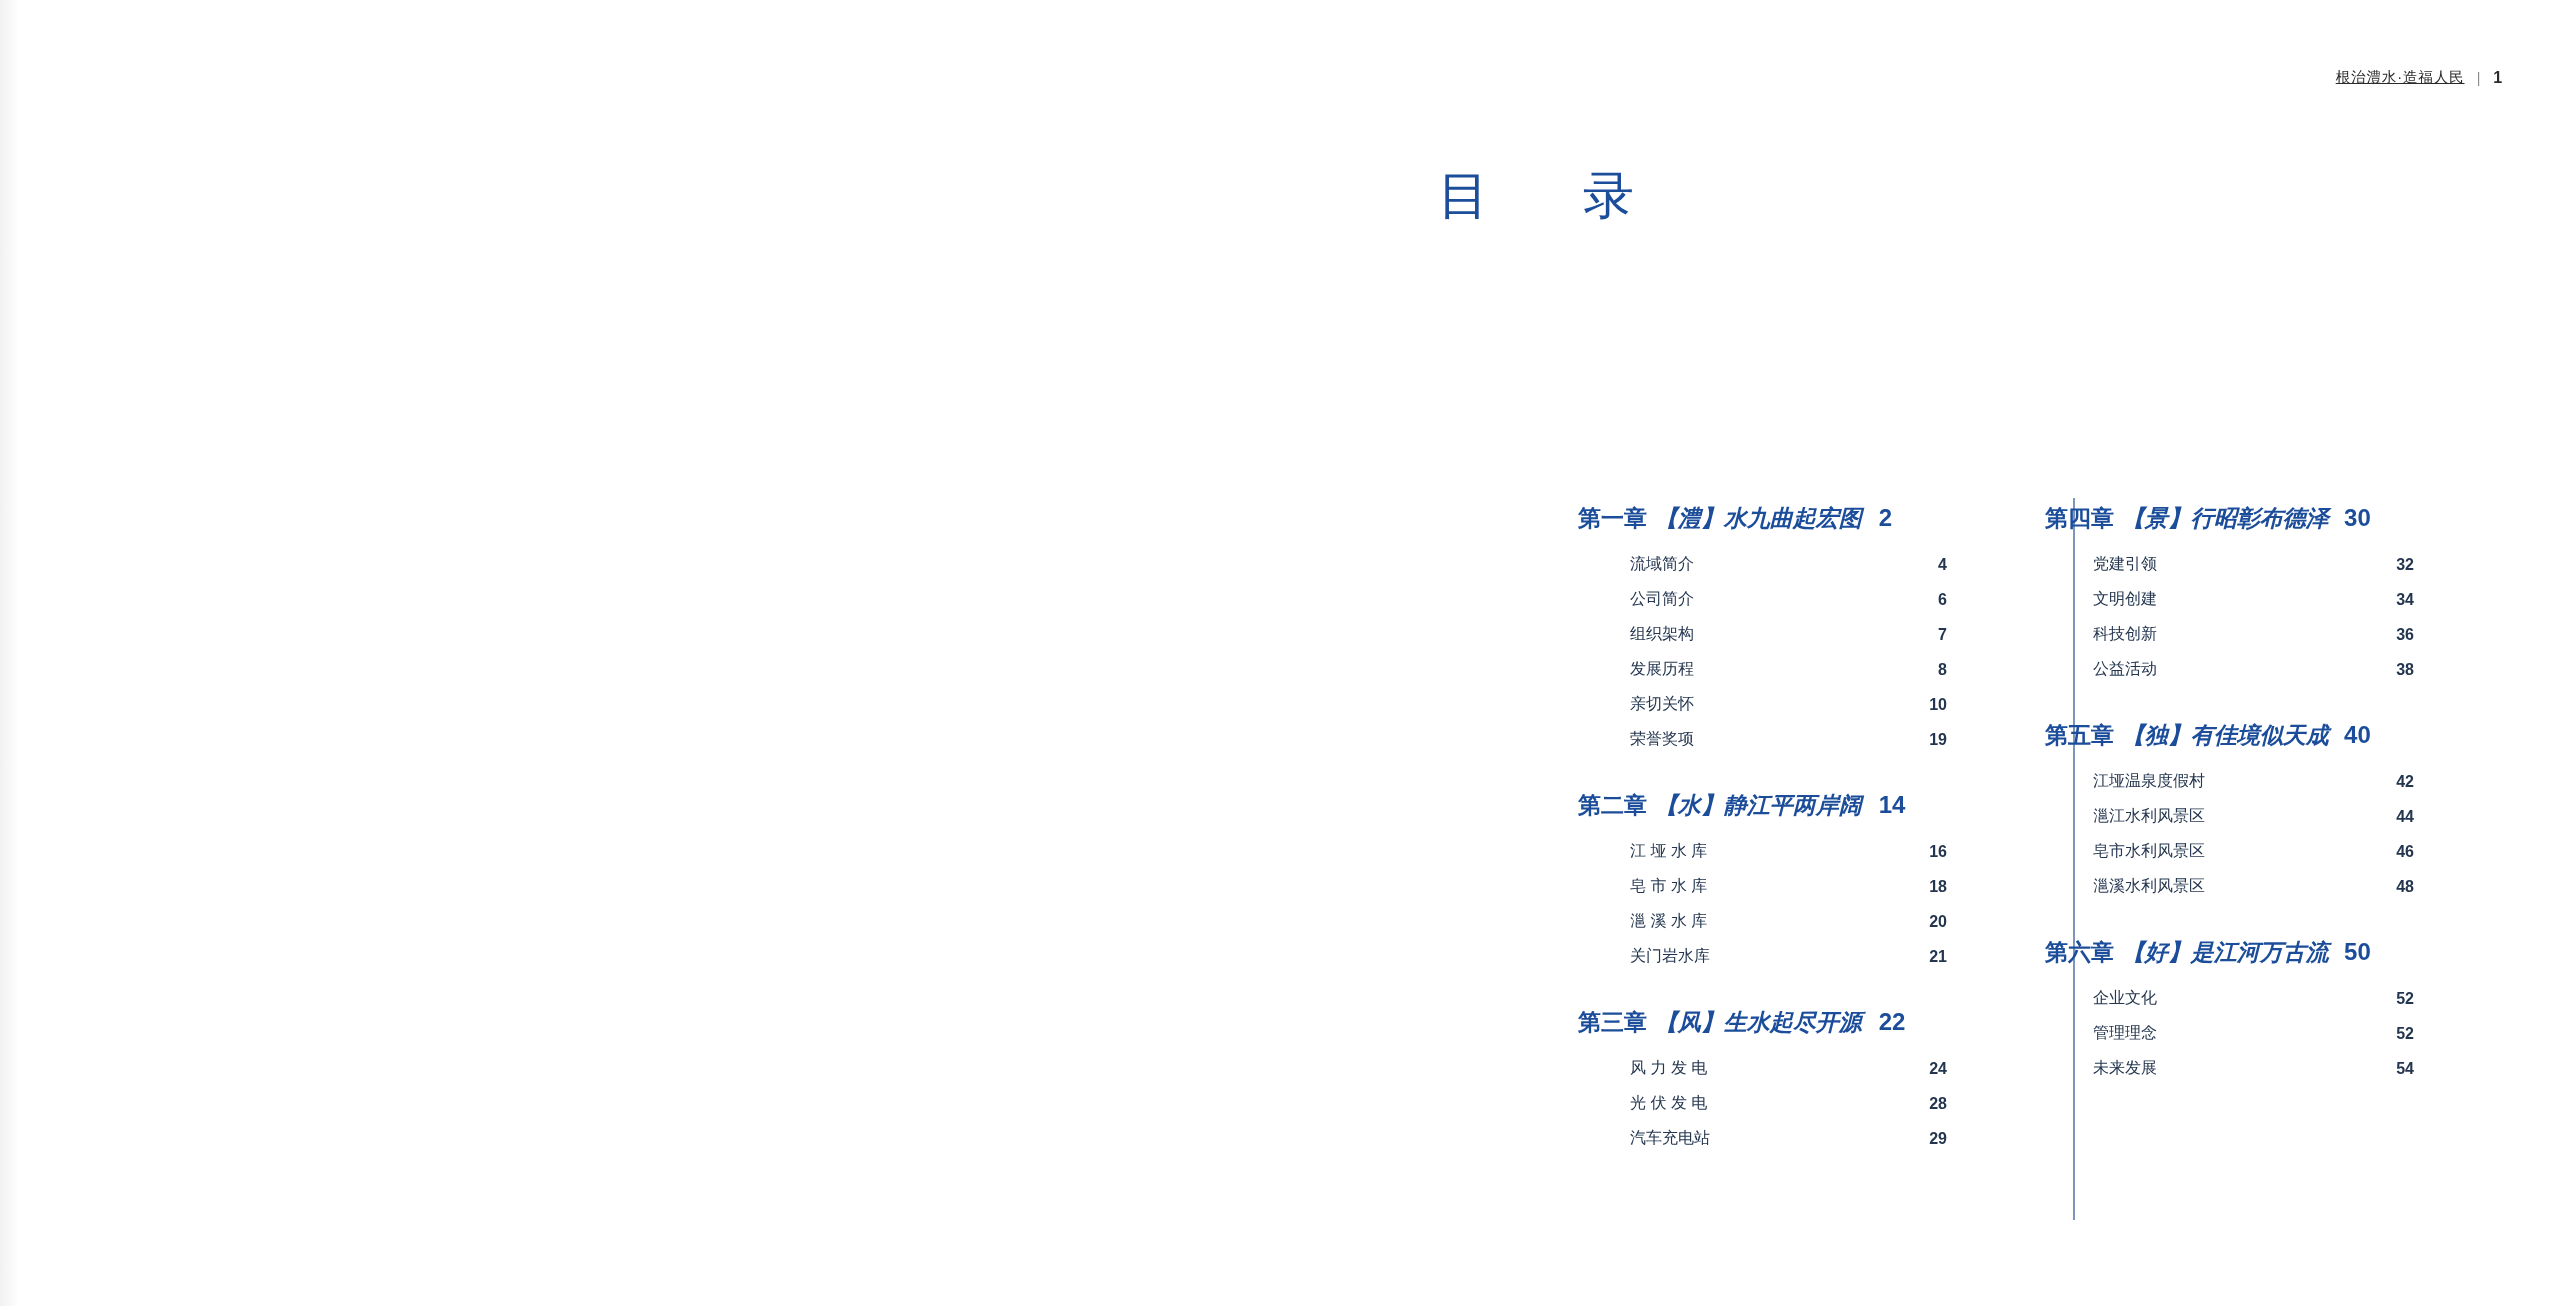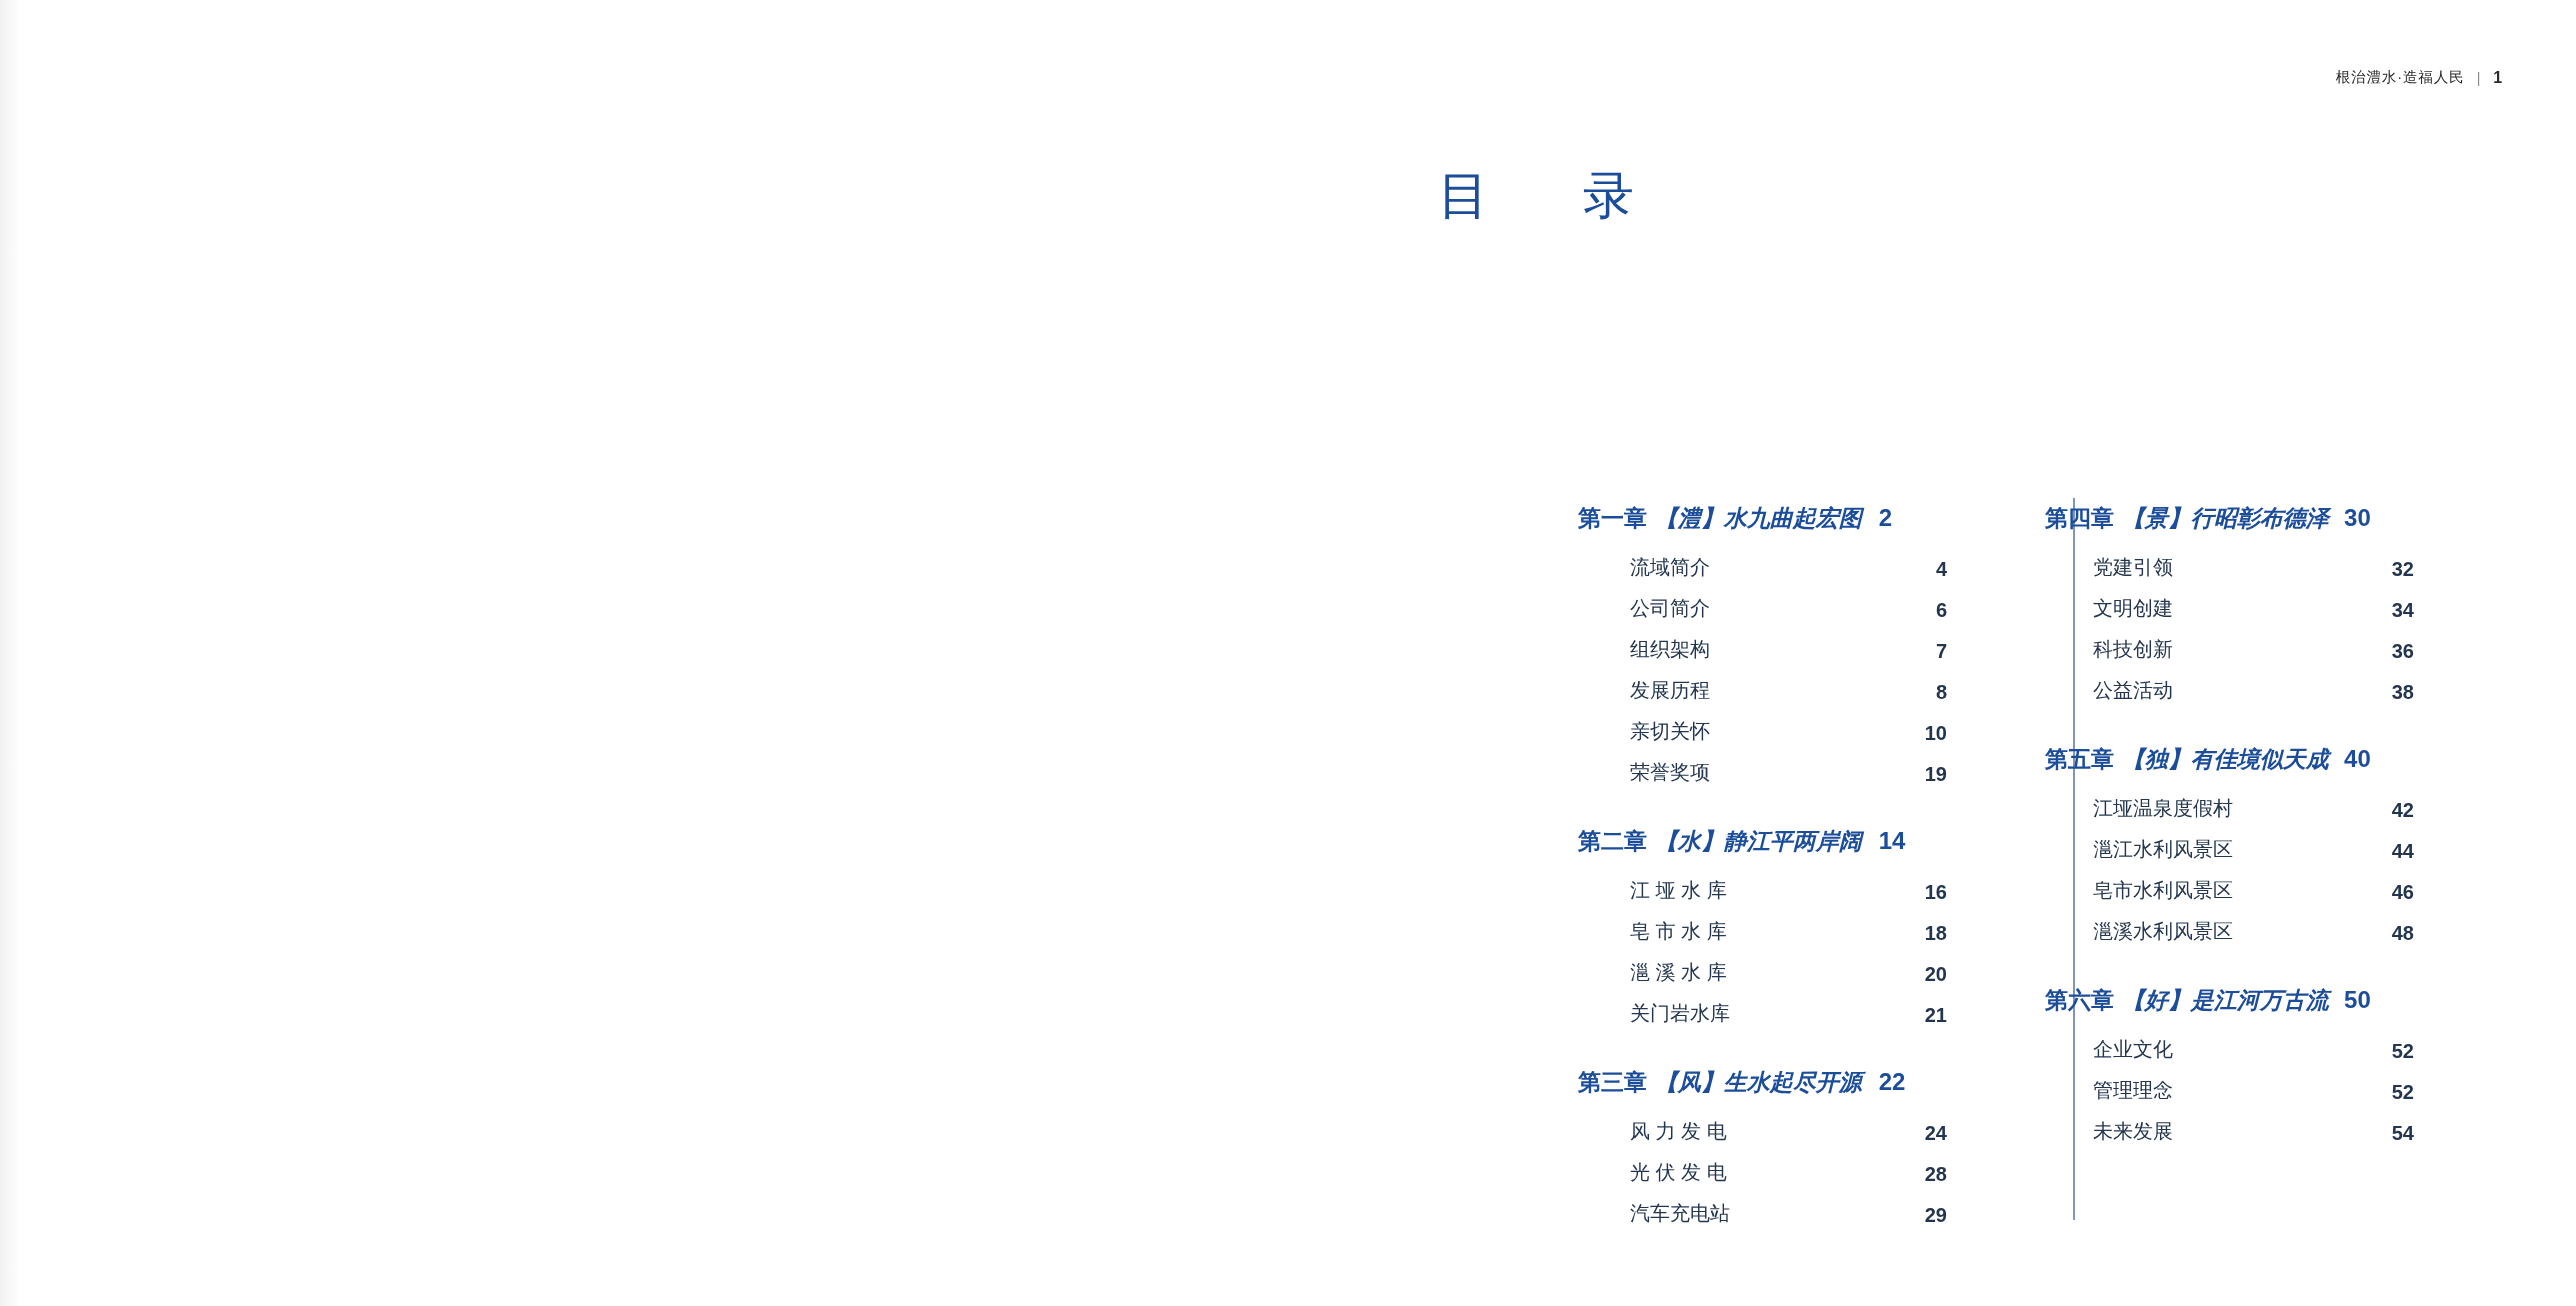--- a/index.html
+++ b/index.html
@@ -43,21 +43,21 @@
     right: 73px;
     top: 68px;
     display: flex;
     align-items: center;
     gap: 10.7px;
     font-size: 14.6px;
     color: #2b2b2b;
     letter-spacing: 0.8px;
     white-space: nowrap;
   }
-  .running-head .rh-text { font-size: 14.6px; }
+  .running-head .rh-text { font-size: 14.6px; text-decoration: underline; }
   .running-head .rh-sep {
     color: #8a8a8a;
     font-size: 14px;
     padding: 0 1.5px;
   }
   .running-head .rh-page {
     font-size: 16px;
     color: #2b2b2b;
     font-weight: 700;
   }
@@ -125,22 +125,22 @@
   .chapter-head .ch-page {
     margin-left: 17px;
     font-size: 24px;
     font-weight: 700;
   }
 
   .entries { margin-top: 4.6px; }
   .entry {
     display: flex;
     flex-direction: row;
-    align-items: flex-end;
-    font-size: 20px;
+    align-items: center;
+    font-size: 16px;
     color: #24364f;
     margin: 0 0 14px 0;
     padding-left: 52px;
   }
   .entry:last-child { margin-bottom: 0; }
   .entry .e-name {
     flex: 0 0 auto;
     white-space: nowrap;
     color: #24364f;
   }

